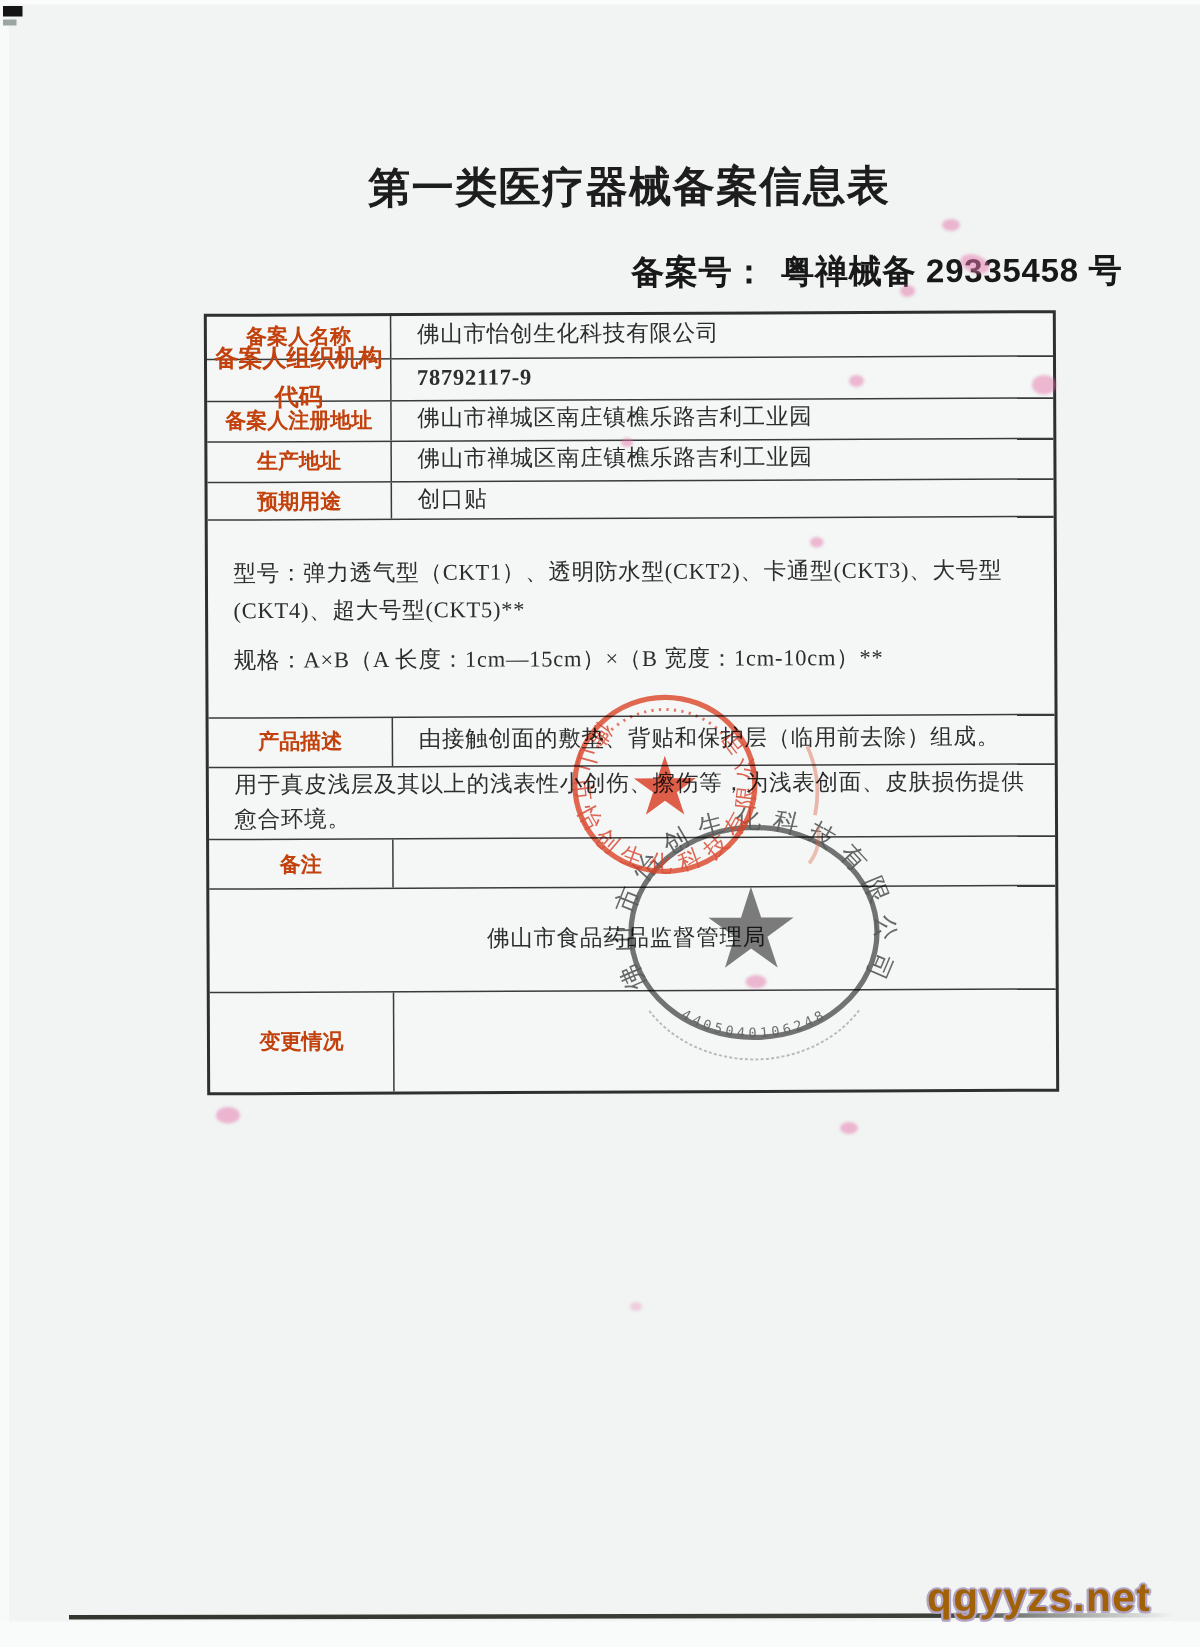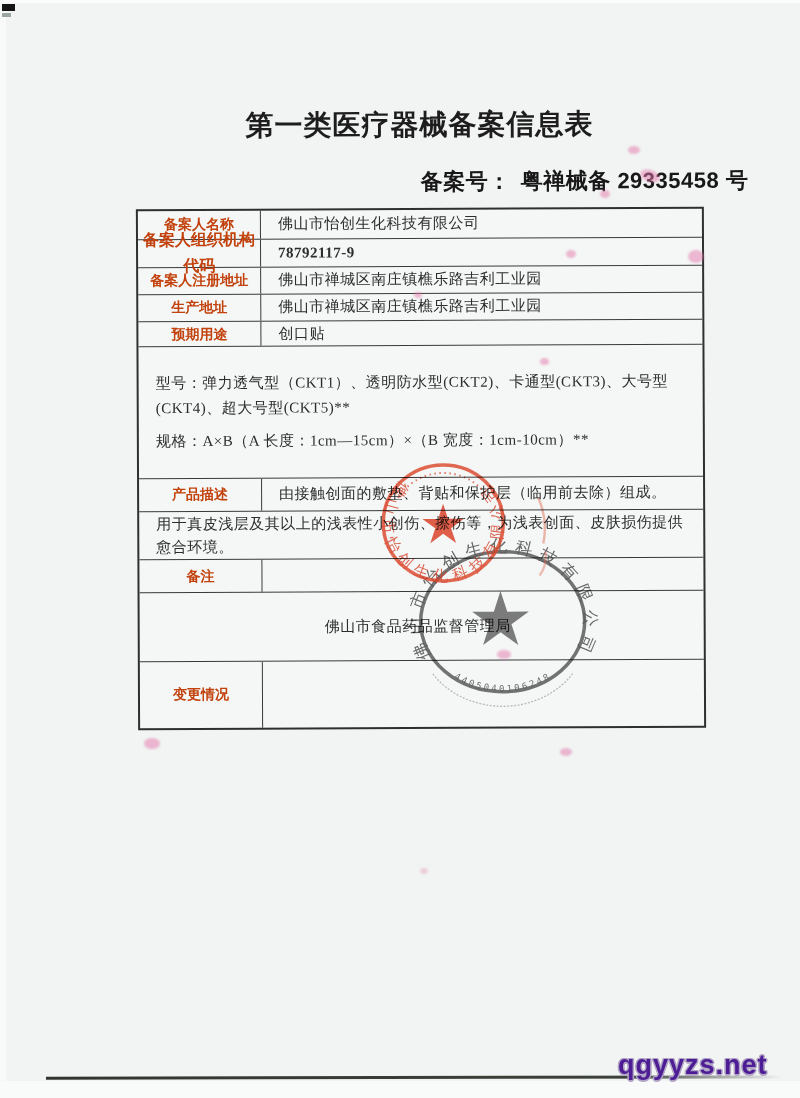--- a/index.html
+++ b/index.html
@@ -51,21 +51,21 @@
   .tvalue.center{align-items:center;text-align:center;padding-left:0;line-height:1.9;}
   .spec-line{line-height:25px;}
 
   .stamp-layer{position:absolute;left:0;top:0;width:800px;height:1098px;
     mix-blend-mode:multiply;pointer-events:none;}
 
   .smudge{position:absolute;border-radius:50%;background:rgba(230,118,173,.5);filter:blur(1px);}
 
   .watermark{
     position:absolute;left:618px;top:1050px;font-size:27px;font-weight:800;
-    letter-spacing:1px;color:#4c1d95;white-space:nowrap;
+    letter-spacing:1px;color:#a16207;white-space:nowrap;
     text-shadow:1.5px 0 0 #b1a4c5,-1.5px 0 0 #b1a4c5,0 1.5px 0 #b1a4c5,0 -1.5px 0 #b1a4c5,
       1px 1px 0 #b1a4c5,-1px -1px 0 #b1a4c5,1px -1px 0 #b1a4c5,-1px 1px 0 #b1a4c5;
   }
 </style>
 </head>
 <body>
 
 <div class="doc">
 
   <div class="title">第一类医疗器械备案信息表</div>

